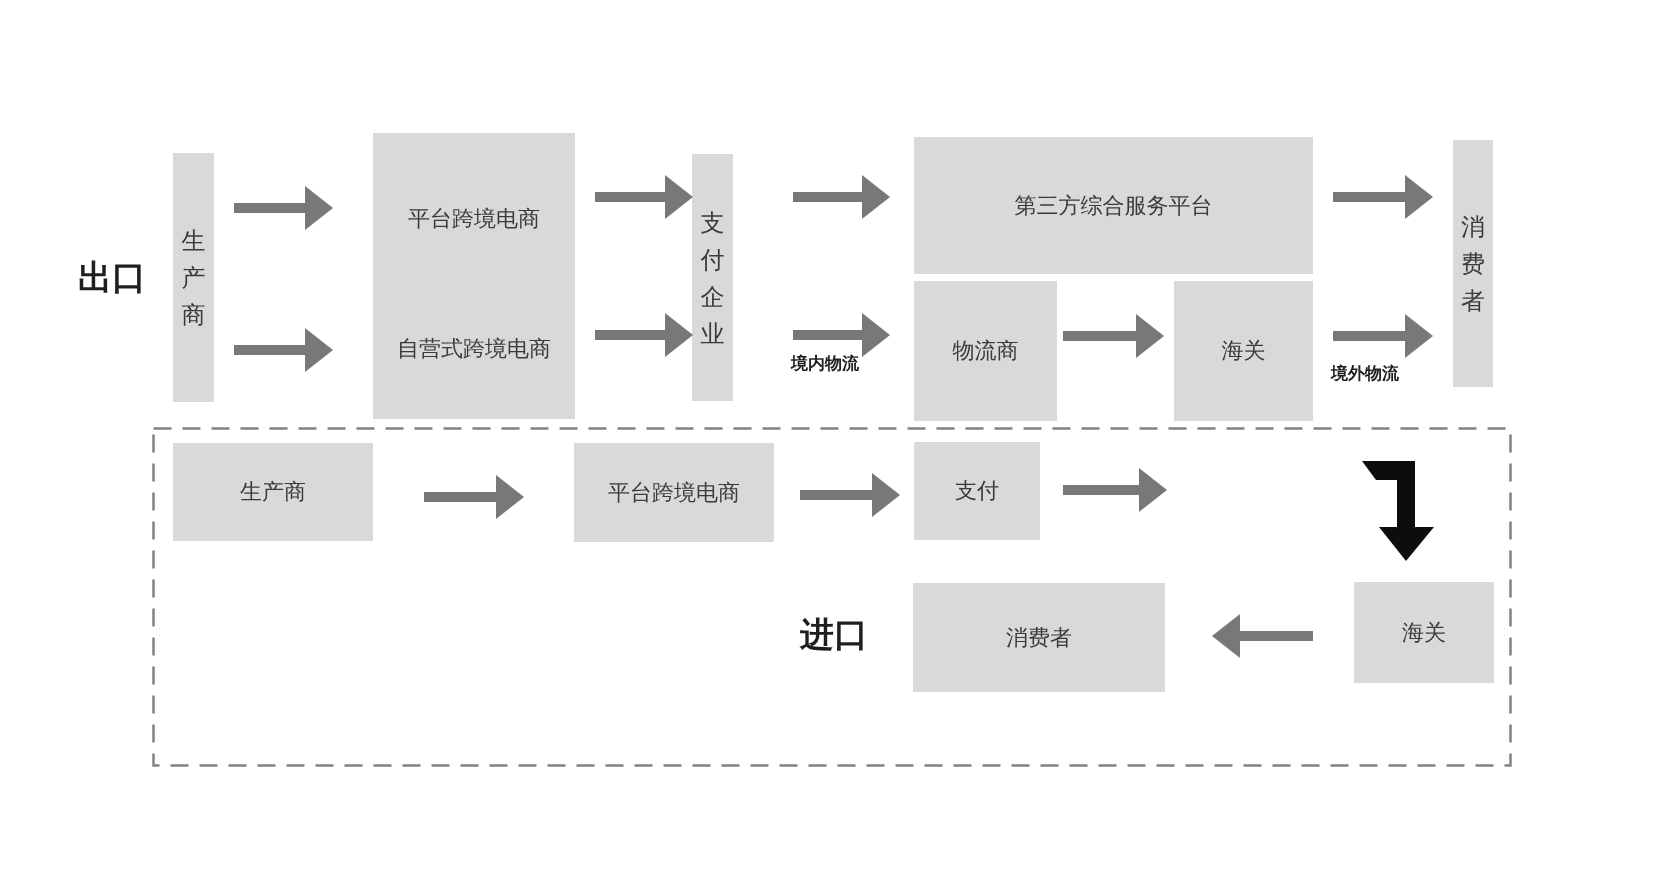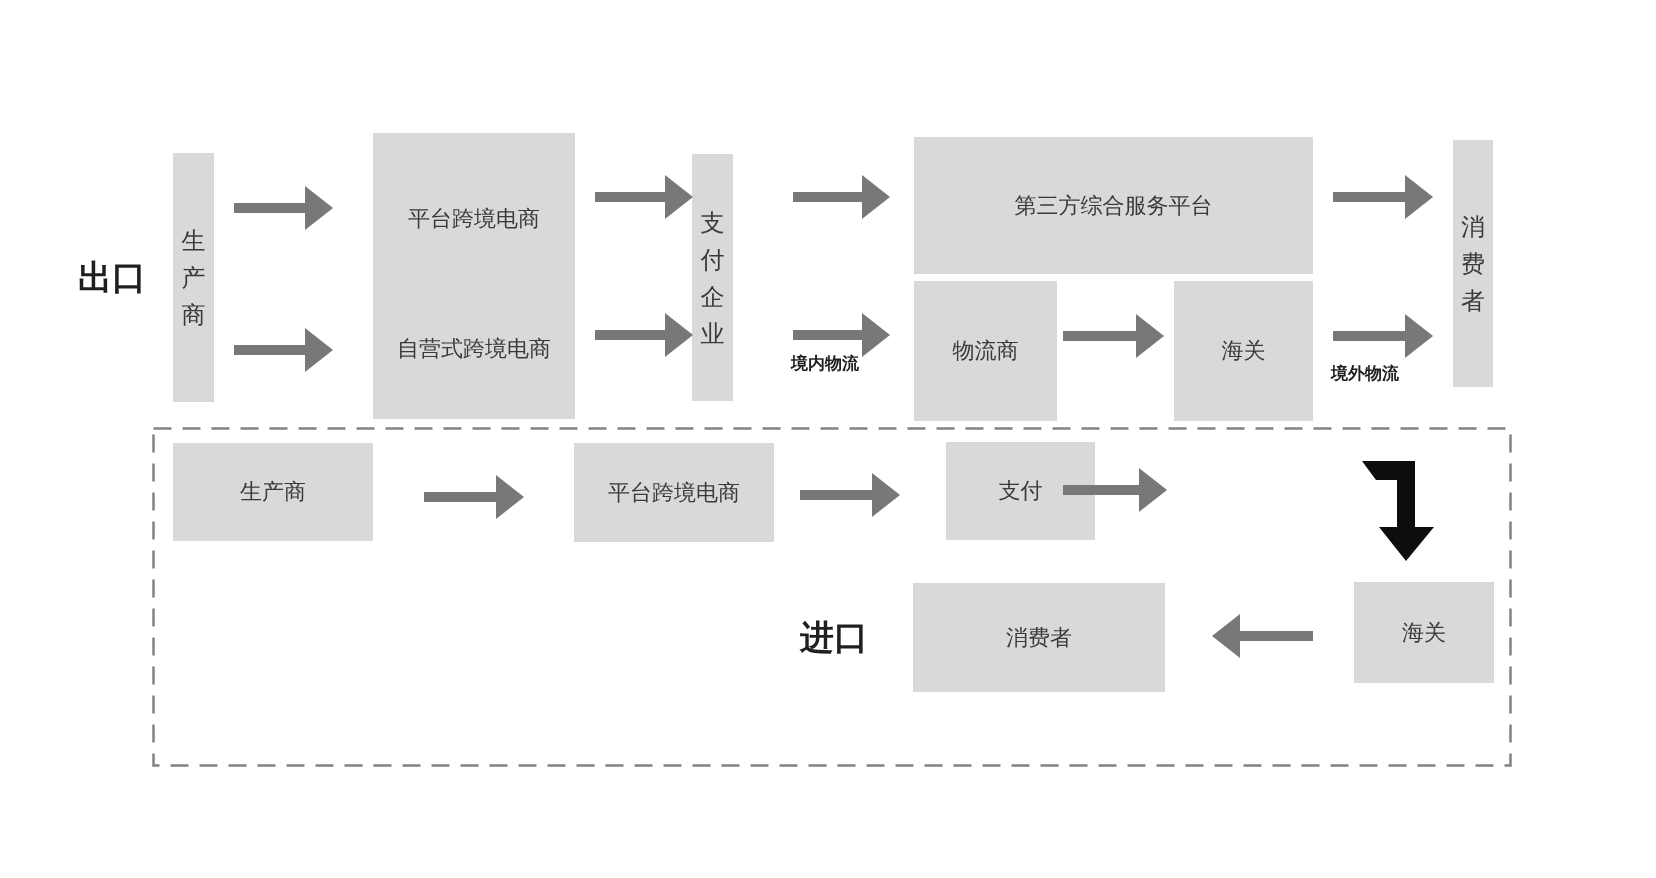--- a/index.html
+++ b/index.html
@@ -111,27 +111,27 @@
       <div class="head"></div>
     </div>
 
   <div class="flow-label" style="left:791px;top:352px;">境内物流</div>
   <div class="flow-label" style="left:1331px;top:362px;">境外物流</div>
 
   <svg style="left:152px;top:427px;" width="1360" height="340">
     <rect x="1.5" y="1.5" width="1357" height="337" fill="none" stroke="#828282" stroke-width="2.5" stroke-dasharray="18 11"></rect>
   </svg>
 
-  <div class="section-label" style="left:790px;top:615px;width:78px;">进口</div>
+  <div class="section-label" style="left:790px;top:615px;width:78px;font-family:Liberation Mono, monospace;">进口</div>
 
   <div class="node" style="left:173px;top:443px;width:200px;height:98px;">生产商</div>
 
   <div class="node" style="left:574px;top:443px;width:200px;height:99px;">平台跨境电商</div>
 
-  <div class="node" style="left:946px;top:442px;width:149px;height:98px;">支付</div>
+  <div class="node" style="left:914px;top:442px;width:126px;height:98px;">支付</div>
 
 
   <div class="node" style="left:1354px;top:582px;width:140px;height:101px;">海关</div>
 
   <div class="node" style="left:913px;top:583px;width:252px;height:109px;">消费者</div>
 
   <div class="arrow" style="left:424px;top:475px;width:100px;">
       <div class="shaft"></div>
       <div class="head"></div>
     </div>

